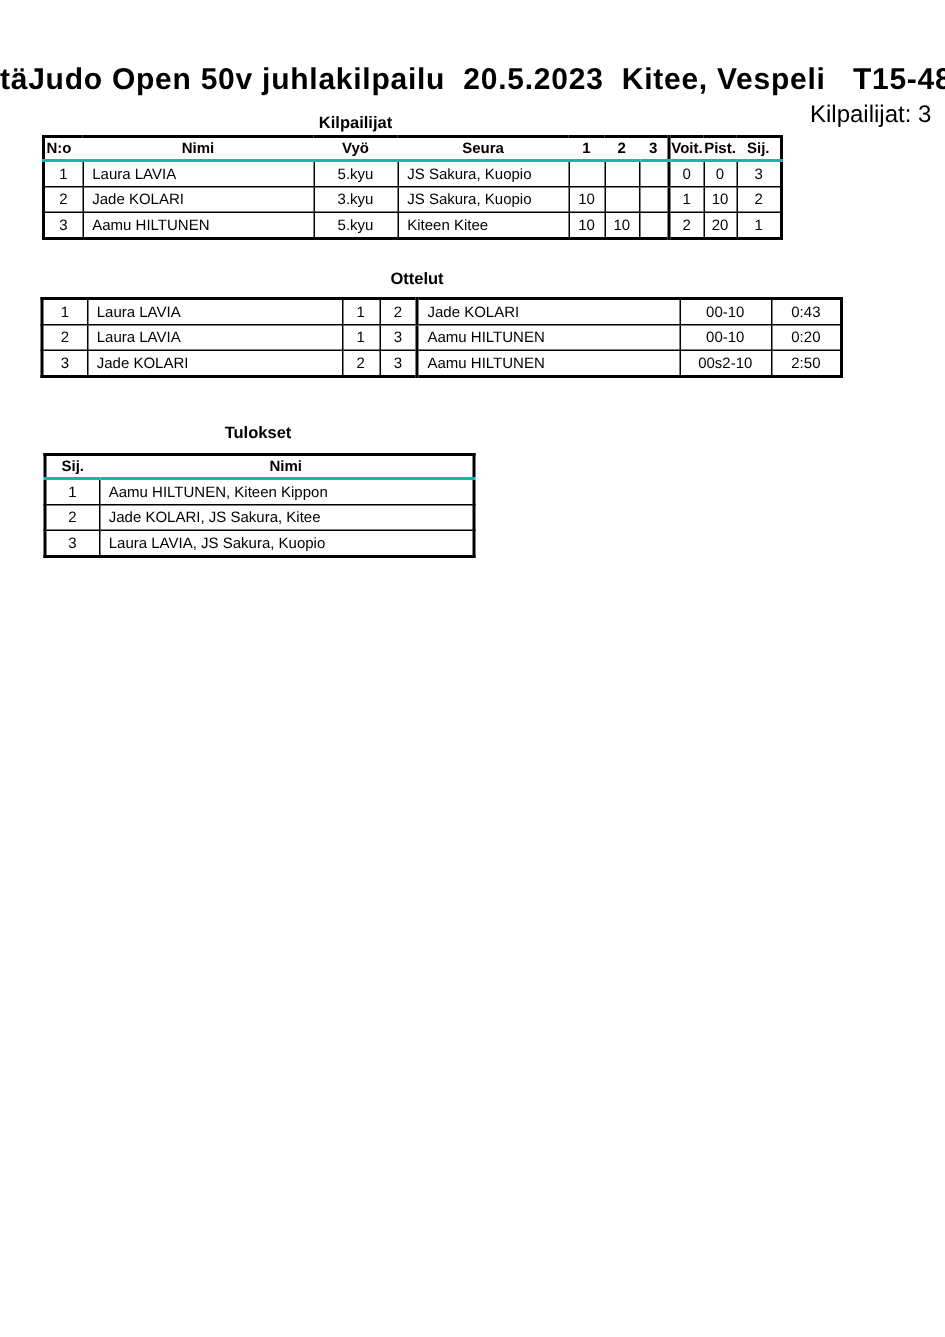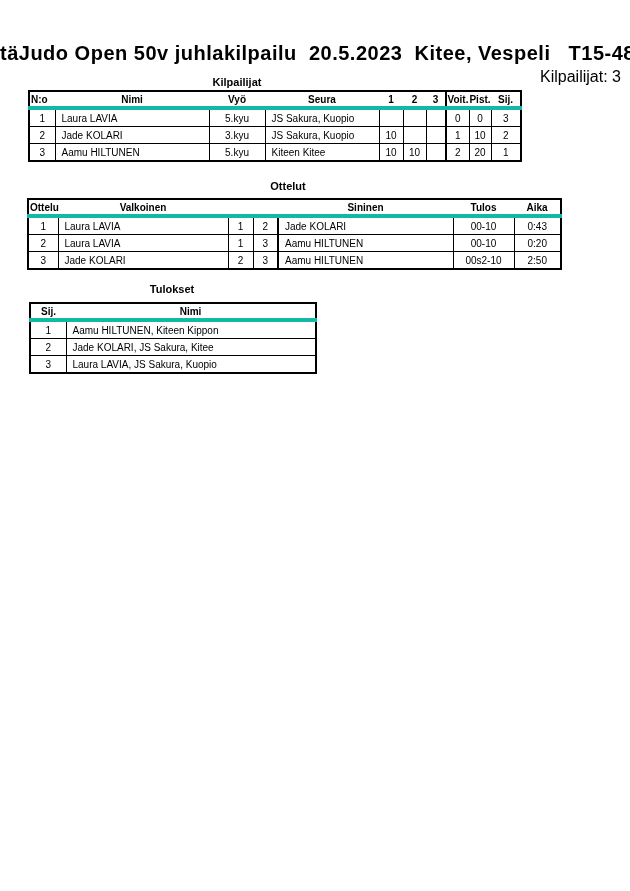--- a/index.html
+++ b/index.html
@@ -19,21 +19,21 @@
     font-size:11px; font-weight:bold; white-space:nowrap;
   }
   .count-label {
     position:absolute; left:540px; top:68px; font-size:16px;
   }
   table.t {
     position:absolute; border-collapse:collapse; table-layout:fixed;
     border:2px solid #000; font-size:10px;
   }
   .t th {
-    font-weight:bold; border:none; border-bottom:4px solid #14b8a6;
+    font-weight:bold; border:none; border-bottom:2px solid #14b8a6;
     height:14px; padding:0; text-align:center;
     white-space:nowrap; overflow:visible; font-size:10px;
   }
   .t td {
     border:1px solid #000; height:16px; padding:0 2px;
     text-align:center; white-space:nowrap; overflow:hidden;
   }
   .t .al { text-align:left; }
   .t td.pad { padding-left:6px; }
   .t th.pl { padding-left:1px; }
@@ -105,42 +105,33 @@
     <td>10</td>
     <td>10</td>
     <td></td>
     <td class="bl2">2</td>
     <td>20</td>
     <td>1</td>
   </tr>
 </tbody>
   </table>
 
-<div class="section-title" style="left:288px; top:180px;">Ottelut</div>
+<div class="section-title" style="left:278px; top:180px;">Ottelut</div>
 
 <table class="t" style="left:27px; top:198px; width:533px;">
   <colgroup>
     <col style="width:30px">
       <col style="width:170px">
       <col style="width:25px">
       <col style="width:25px">
     <col style="width:175px">
       <col style="width:61px">
       <col style="width:47px">
   </colgroup>
   <tbody>
-      <tr>
-    <th class="al pl">Ottelu</th>
-    <th>Valkoinen</th>
-    <th></th>
-    <th></th>
-    <th>Sininen</th>
-    <th>Tulos</th>
-    <th>Aika</th>
-  </tr>
   <tr>
     <td>1</td>
     <td class="al pad">Laura LAVIA</td>
     <td>1</td>
     <td>2</td>
     <td class="al pad bl2">Jade KOLARI</td>
     <td>00-10</td>
     <td>0:43</td>
   </tr>
   <tr>

